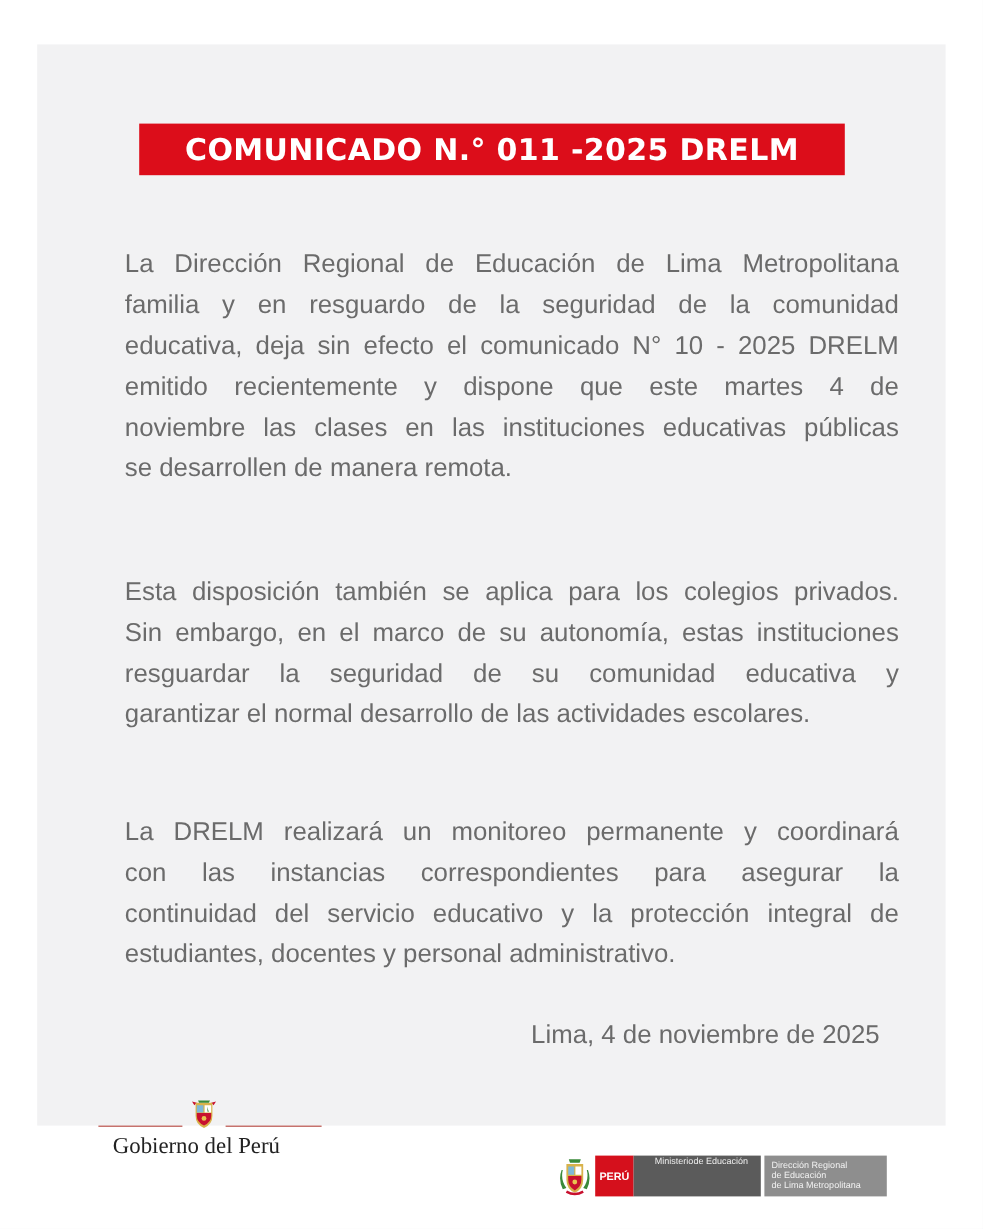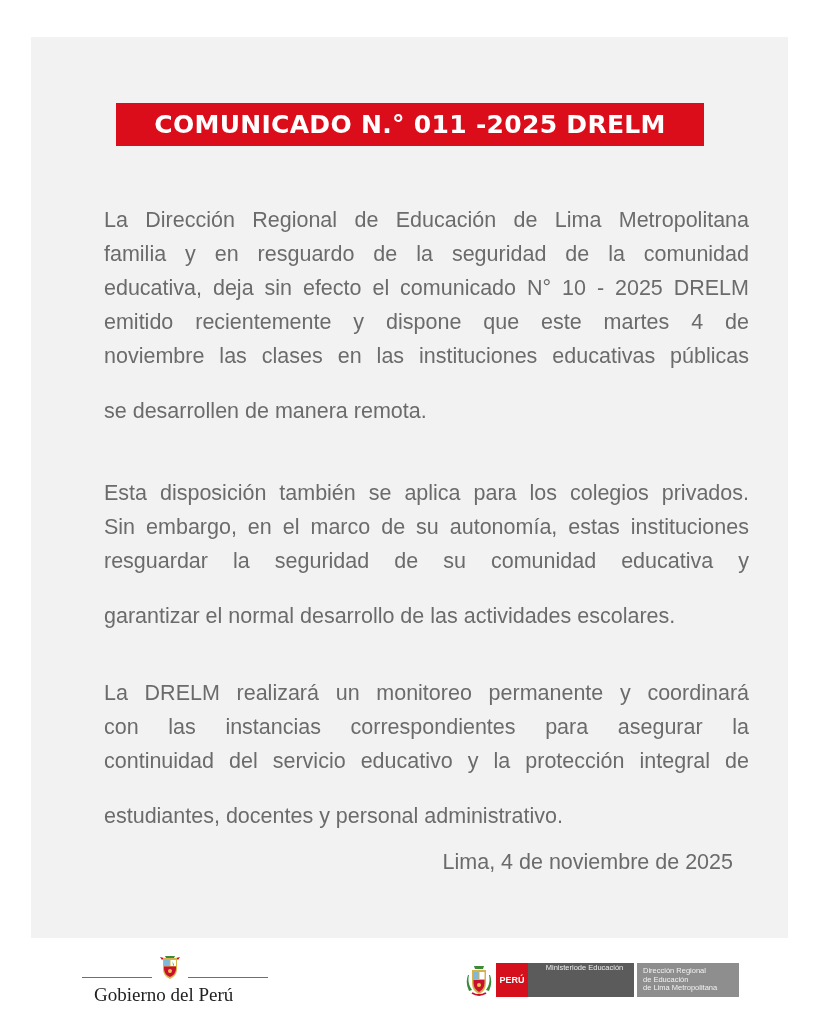--- a/index.html
+++ b/index.html
@@ -20,31 +20,31 @@
     color: #ffffff; font-family: "DejaVu Sans", sans-serif; font-weight: bold;
     font-size: 25px; letter-spacing: 0.3px; white-space: nowrap;
   }
   .body-text {
     position: absolute; left: 104px; width: 645px;
     color: #6b6b6b; font-family: "Liberation Sans", sans-serif;
     font-size: 21.5px; line-height: 34px;
     text-align: justify; text-align-last: left;
   }
   .body-text .line { display: block; text-align: justify; text-align-last: justify; white-space: nowrap; }
-  .body-text .line.last { text-align-last: left; margin-top: 21px; }
+  .body-text .line.last { text-align-last: left; }
   #p1 { top: 203px; }
   #p2 { top: 476px; }
   #p3 { top: 676px; }
   .date-line {
     position: absolute; right: 86px; top: 847px;
     color: #6b6b6b; font-size: 21.5px; line-height: 30px;
     font-family: Liberation Sans, sans-serif;
   }
   
-  .gob-logo { position: absolute; left: 78px; top: 952px; width: 190px; height: 58px; }
+  .gob-logo { position: absolute; left: 78px; top: 913px; width: 190px; height: 58px; }
   .gob-line { position: absolute; top: 25px; height: 1px; background: #b9504a; }
   .gob-line.left { left: 4px; width: 70px; }
   .gob-line.right { left: 110px; width: 80px; }
   .gob-crest {
     position: absolute; left: 80px; top: 2px; width: 24px; height: 26px;
   }
   .gob-text {
     position: absolute; left: 16px; top: 32px;
     font-family: "Liberation Serif", "DejaVu Serif", serif;
     font-size: 19px; color: #222222; white-space: nowrap;

